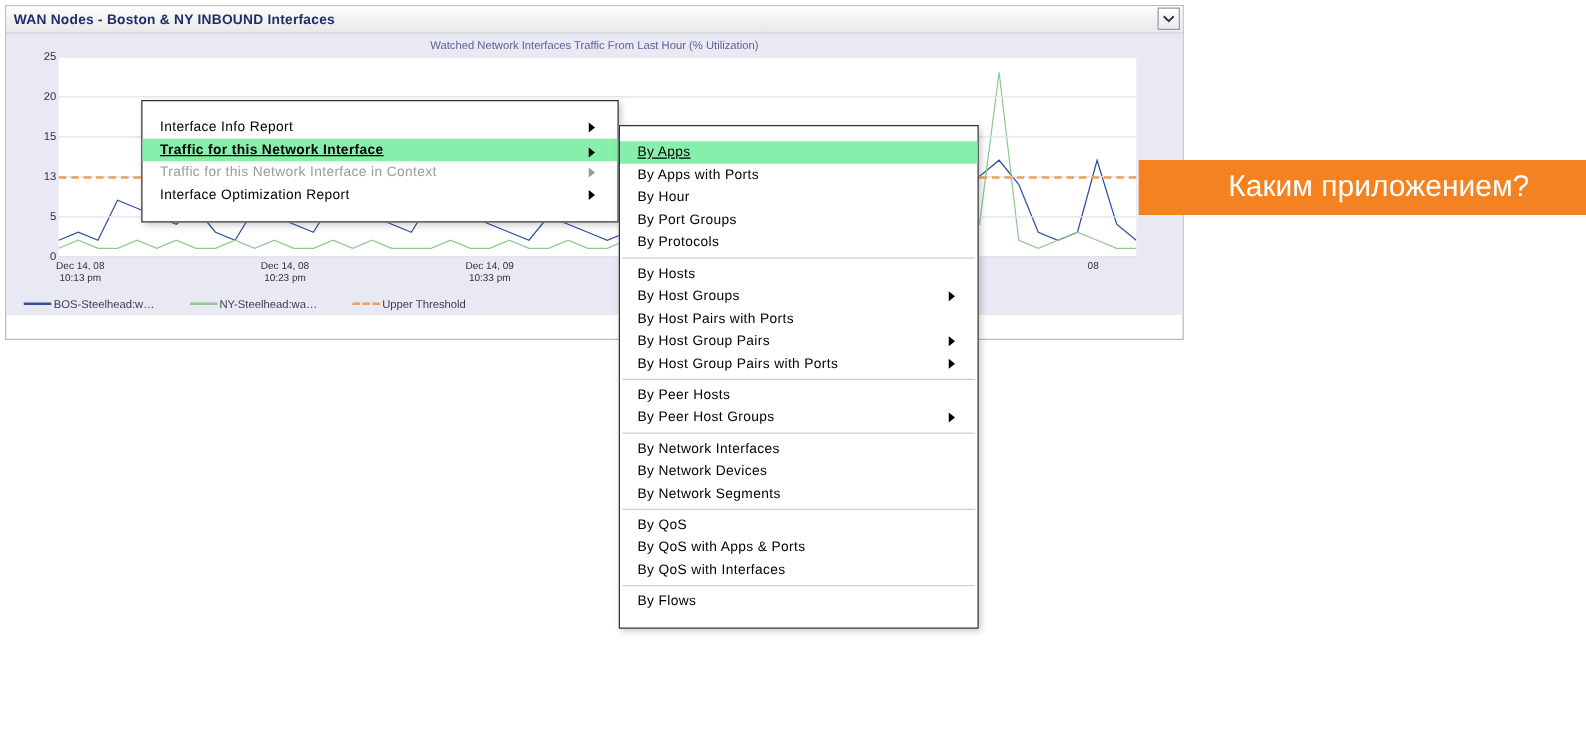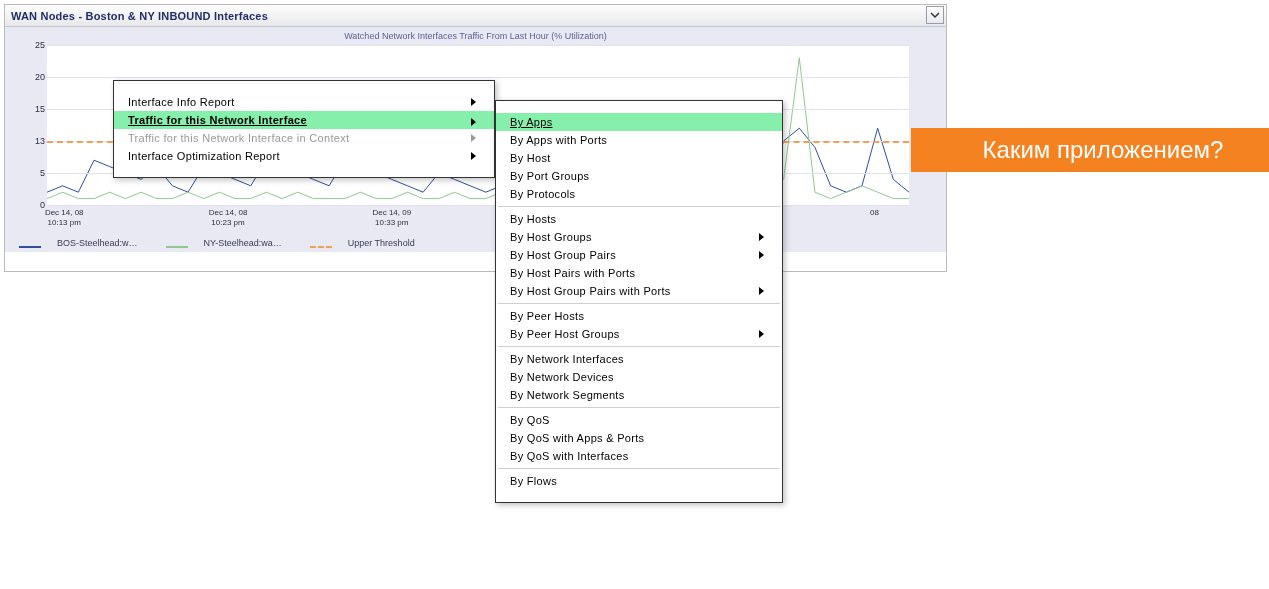--- a/index.html
+++ b/index.html
@@ -84,21 +84,21 @@
     font-size:8px; color:#2d2d40;
   }
   .x-tick { position:absolute; top:3px; width:60px; text-align:center; transform:translateX(-50%); line-height:1.2; }
   .legend {
     position:absolute;
     left:14px; bottom:4px;
     display:flex; gap:28px;
     font-size:9px; color:#3a3a55;
     align-items:center;
   }
-  .legend-item { display:flex; align-items:flex-end; gap:16px; }
+  .legend-item { display:flex; align-items:center; gap:2px; }
   .legend-swatch { width:22px; height:0; border-top:2px solid; }
   .legend-swatch.dashed { border-top:2px dashed; }
   svg.chart-svg { position:absolute; inset:0; width:100%; height:100%; }
 
   
   .menu {
     position:absolute;
     background:#fff;
     border:1px solid #333;
     box-shadow:2px 2px 6px rgba(0,0,0,.25);
@@ -249,42 +249,42 @@
   </div>
 
 <div class="menu sub-menu">
     <div class="menu-item highlight sub">
       <span>By Apps</span>
     </div>
     <div class="menu-item">
       <span>By Apps with Ports</span>
     </div>
     <div class="menu-item">
-      <span>By Host</span>
+      <span>By Hour</span>
     </div>
     <div class="menu-item">
       <span>By Port Groups</span>
     </div>
     <div class="menu-item">
       <span>By Protocols</span>
     </div>
     <div class="menu-sep"></div>
     <div class="menu-item">
       <span>By Hosts</span>
     </div>
     <div class="menu-item">
       <span>By Host Groups</span>
       <span class="arrow"></span>
     </div>
     <div class="menu-item">
+      <span>By Host Pairs with Ports</span>
+    </div>
+    <div class="menu-item">
       <span>By Host Group Pairs</span>
       <span class="arrow"></span>
-    </div>
-    <div class="menu-item">
-      <span>By Host Pairs with Ports</span>
     </div>
     <div class="menu-item">
       <span>By Host Group Pairs with Ports</span>
       <span class="arrow"></span>
     </div>
     <div class="menu-sep"></div>
     <div class="menu-item">
       <span>By Peer Hosts</span>
     </div>
     <div class="menu-item">

